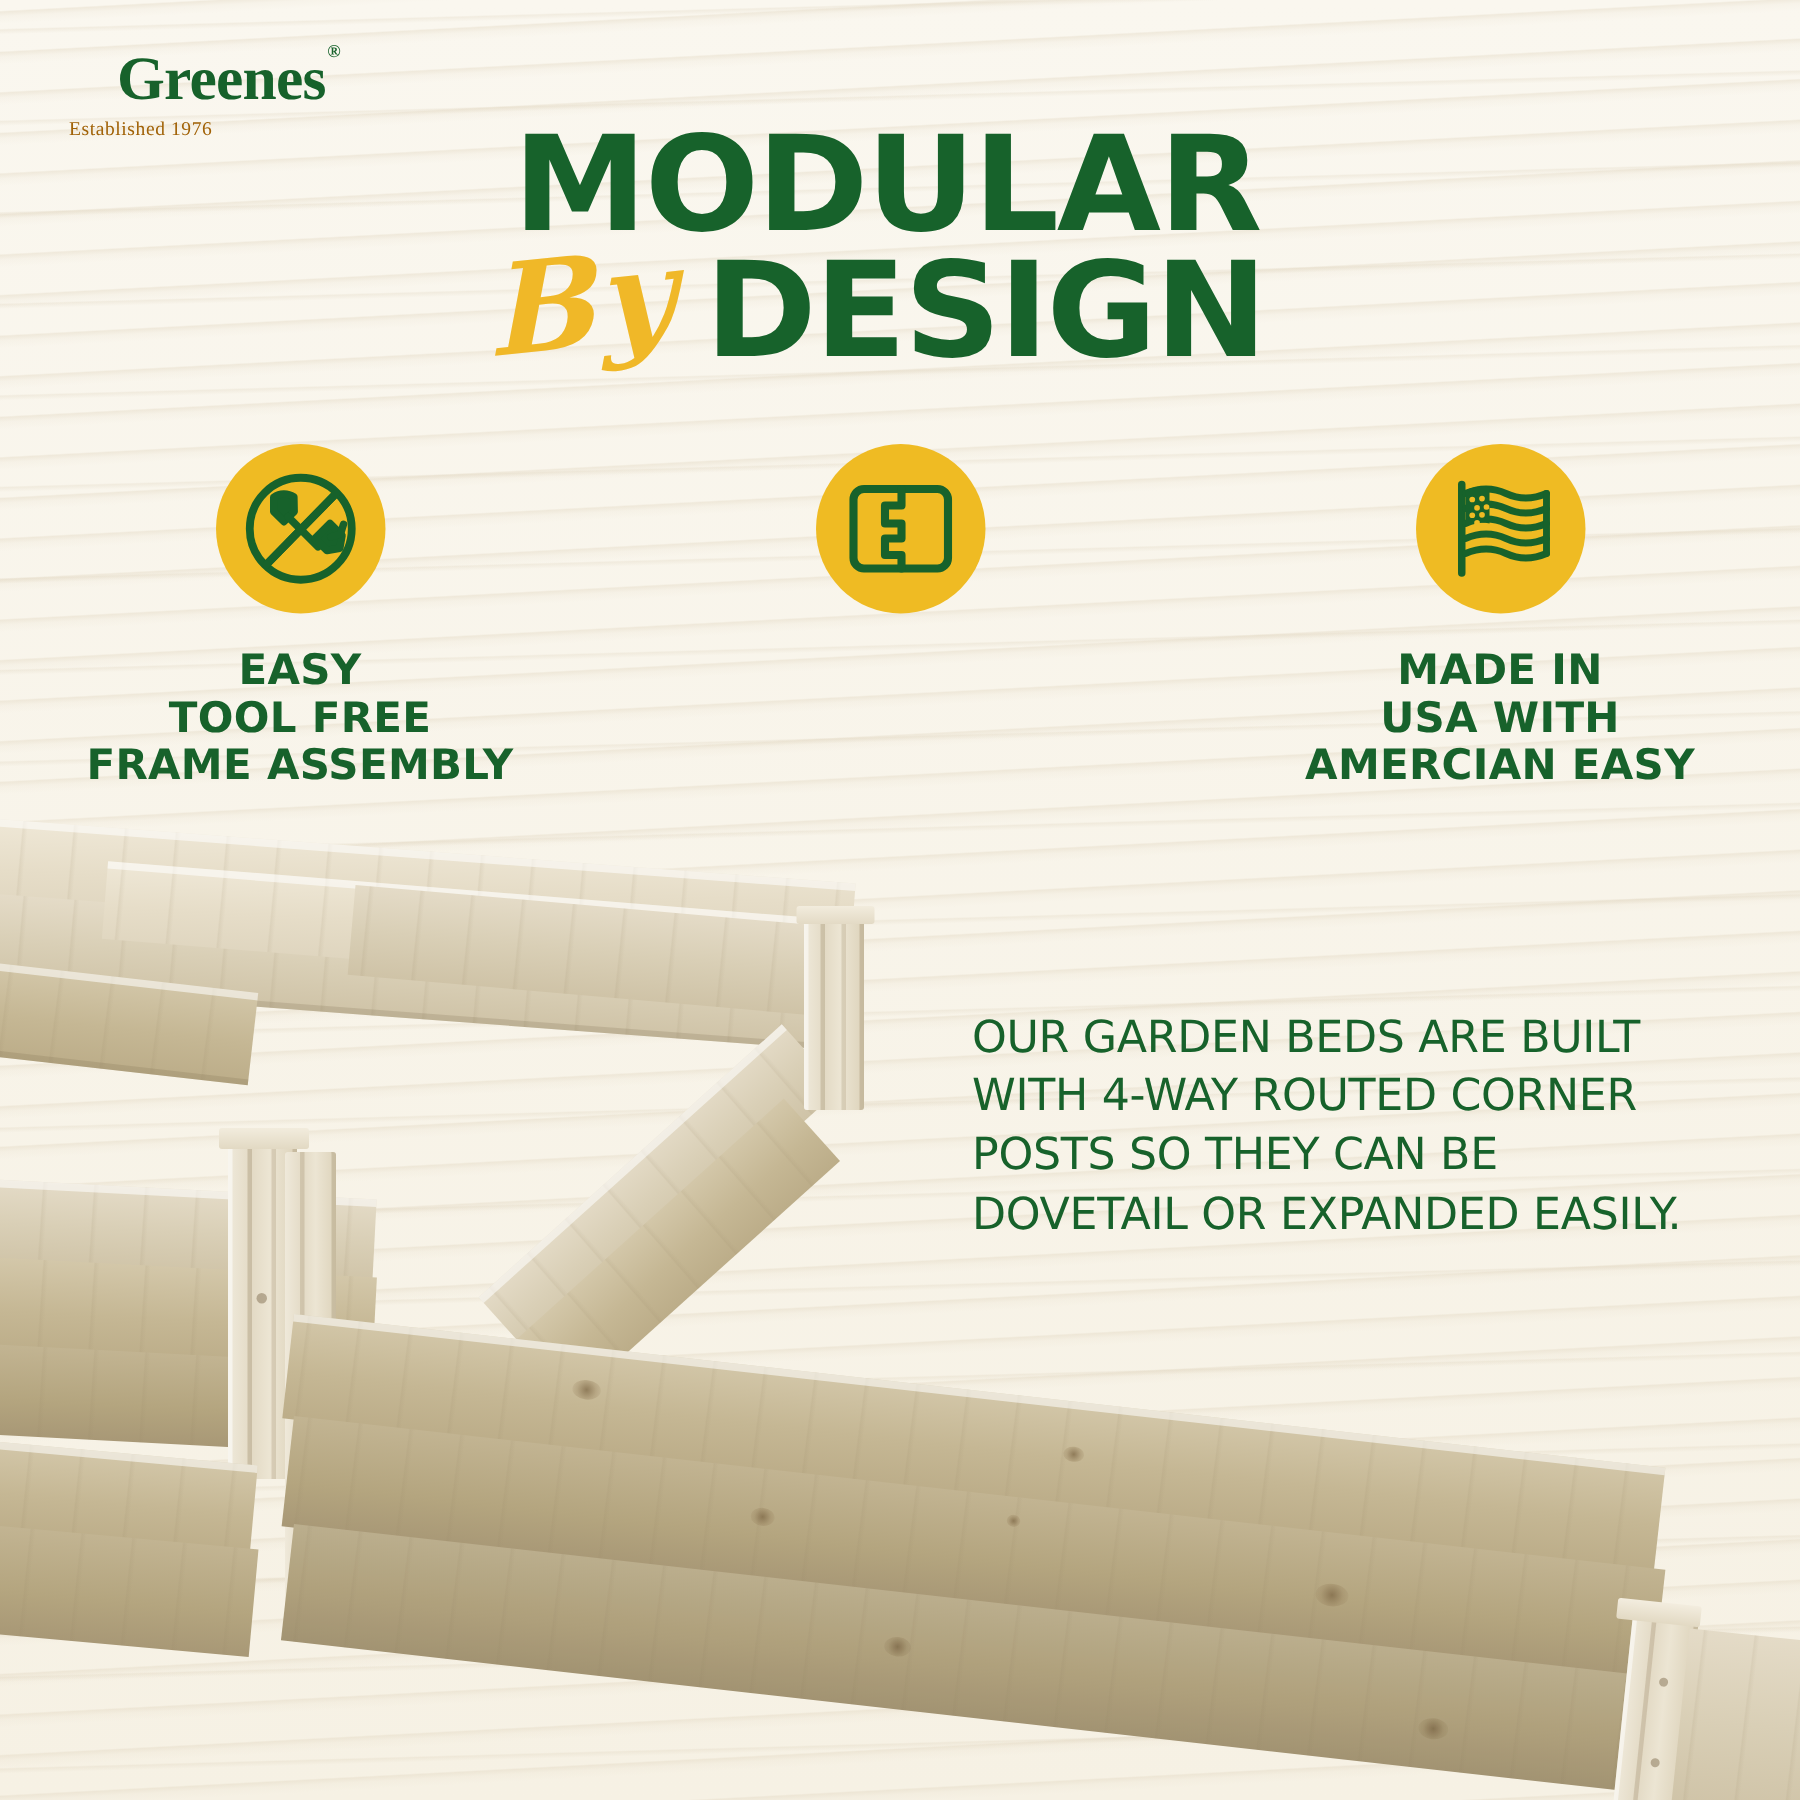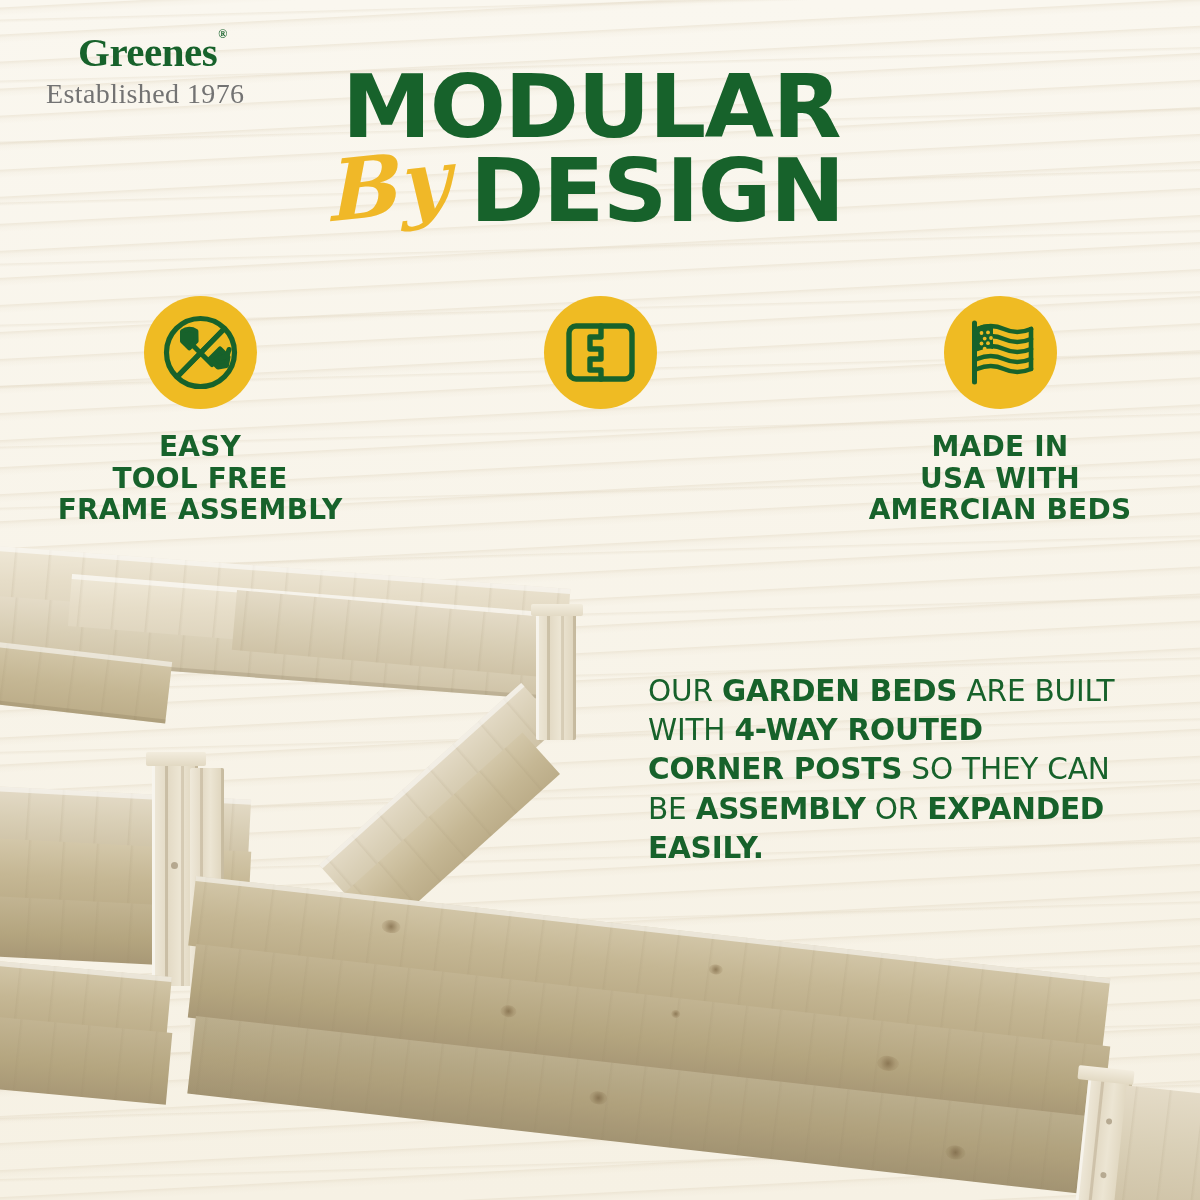--- a/index.html
+++ b/index.html
@@ -58,30 +58,30 @@
   #logo .reg {
     font-family:"Liberation Serif", serif;
     font-size:12px;
     vertical-align:super;
     position:relative;
     top:-13px; left:1px;
     color:#17622B;
   }
   #logo .tagline {
     font-family:"Liberation Serif", serif;
-    font-size:28px;
-    color:#737373;
+    font-size:13px;
+    color:#a16207;
     letter-spacing:0.4px;
     margin-top:5px;
   }
 
   
   #headline {
     position:absolute;
-    left:330px; top:66px;
+    left:330px; top:82px;
     width:580px; height:190px;
   }
   .hl-line1 {
     position:absolute; left:12px; top:0;
     font-family:"DejaVu Sans", sans-serif;
     font-weight:bold;
     font-size:88px;
     line-height:0.94;
     letter-spacing:-1.5px;
     color:#17622B;
@@ -147,21 +147,21 @@
     left:648px; top:672px;
     width:480px;
   }
   #copy-block p {
     font-family:"DejaVu Sans", sans-serif;
     font-size:29.5px;
     line-height:1.33;
     color:#17622B;
     letter-spacing:-0.2px;
   }
-  #copy-block b { font-weight:bold;margin-top:20px; }
+  #copy-block b { font-weight:normal;margin-top:20px; }
 
   
   #photo {
     position:absolute;
     left:0; top:520px;
     width:1200px; height:680px;
     overflow:hidden;
   }
   .plank { position:absolute; }
 
@@ -381,22 +381,22 @@
             <circle cx="40.7" cy="42.6" r="1.9"></circle>
               <circle cx="47" cy="42" r="1.9"></circle>
             <circle cx="37.5" cy="47.5" r="1.9"></circle>
               <circle cx="44" cy="47.2" r="1.9"></circle>
             <circle cx="40.7" cy="52.6" r="1.9"></circle>
           </g>
         </svg>
       </div>
       <div class="feature-label">MADE IN
 USA WITH
-AMERCIAN BEDS</div>
+AMERCIAN EASY</div>
     </div>
 
   </div>
 
   <div id="copy-block">
-    <p><span>OUR </span><b>GARDEN BEDS</b><span> ARE BUILT WITH </span><b>4-WAY ROUTED CORNER POSTS</b><span> SO THEY CAN BE </span><b>ASSEMBLY</b><span> OR </span><b>EXPANDED EASILY.</b></p>
+    <p><span>OUR </span><b>GARDEN BEDS</b><span> ARE BUILT WITH </span><b>4-WAY ROUTED CORNER POSTS</b><span> SO THEY CAN BE </span><b>DOVETAIL</b><span> OR </span><b>EXPANDED EASILY.</b></p>
   </div>
 
 </div>
 
 </body></html>

